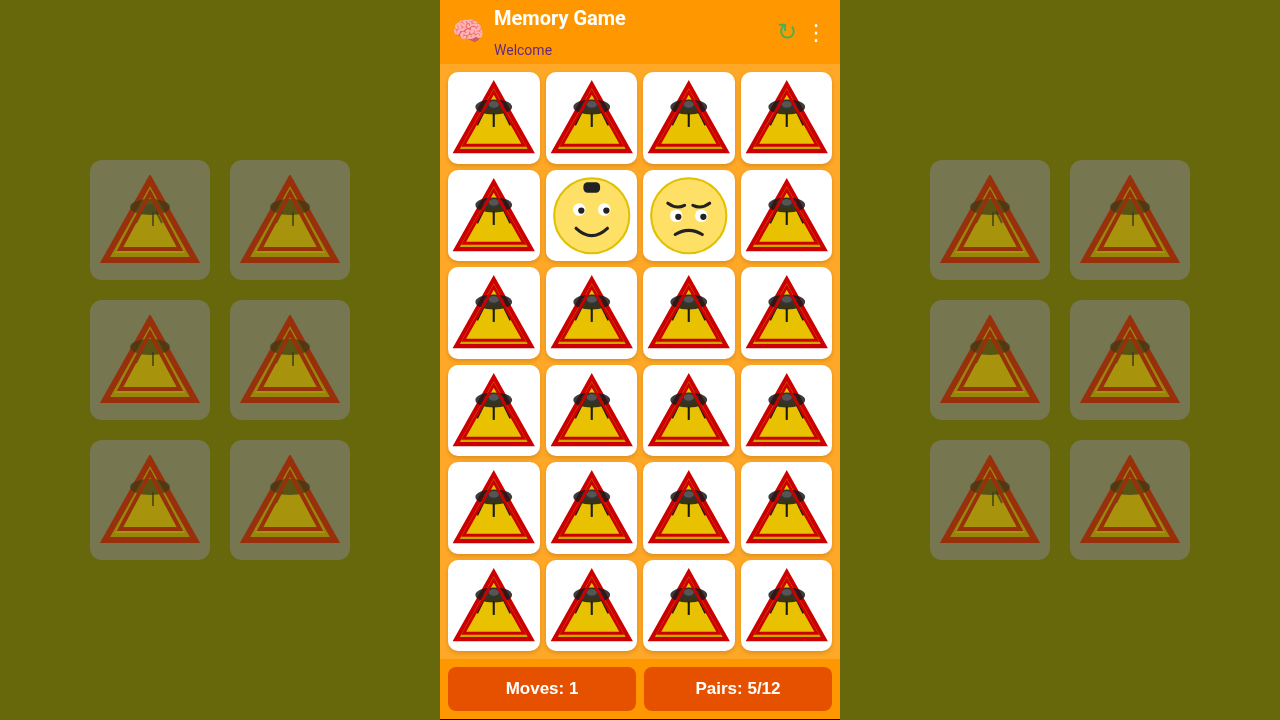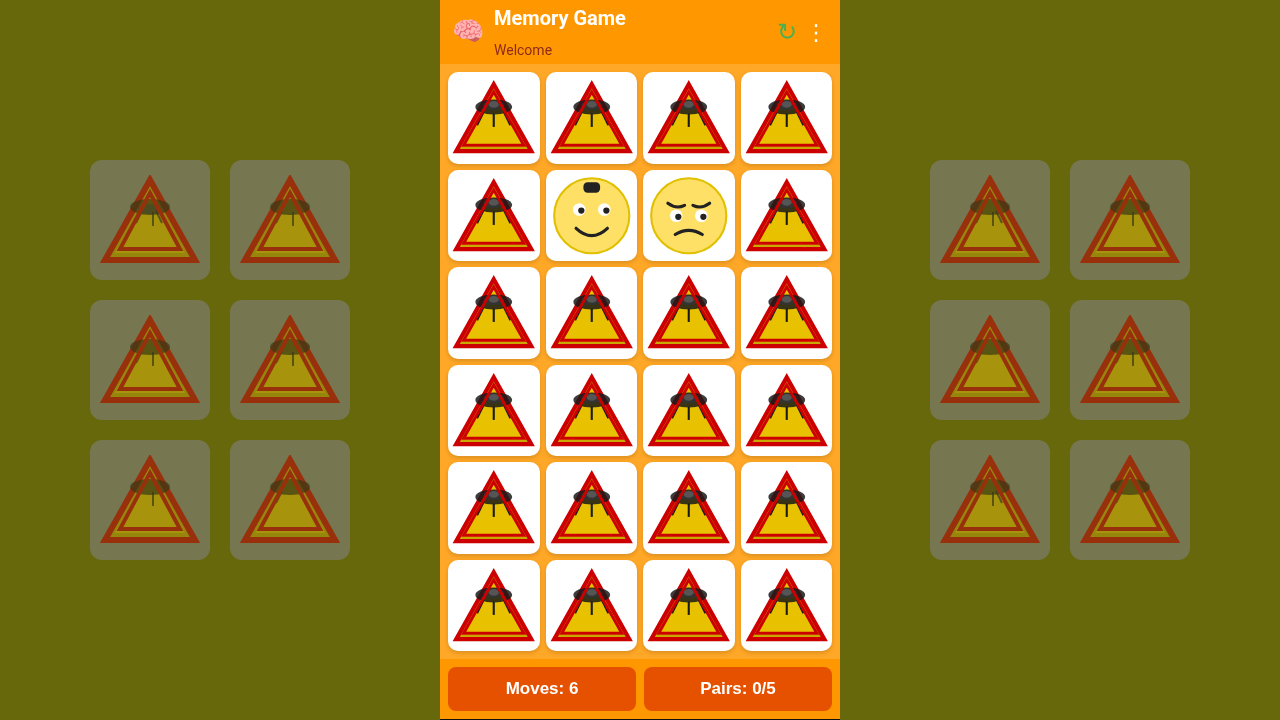--- a/index.html
+++ b/index.html
@@ -80,21 +80,21 @@
 
     .app-bar-title {
       font-size: 20px;
       font-weight: 700;
       color: #fff;
       line-height: 1.2;
     }
 
     .app-bar-subtitle {
       font-size: 14px;
-      color: #7f1d1d;
+      color: #4c1d95;
       opacity: 0.9;
     }
 
     .app-bar-actions {
       display: flex;
       align-items: center;
       gap: 8px;
     }
 
     .app-bar-icon {
@@ -578,22 +578,22 @@
     <line x1="38" y1="38" x2="30" y2="54" stroke="#1a1a1a" stroke-width="2.5"></line>
     <line x1="50" y1="40" x2="50" y2="56" stroke="#1a1a1a" stroke-width="2.5"></line>
     <line x1="62" y1="38" x2="70" y2="54" stroke="#1a1a1a" stroke-width="2.5"></line>
     <polygon points="50,14 86,78 14,78" fill="none" stroke="#cc0000" stroke-width="3.5"></polygon>
   </svg>
         </div>
       </div>
   </div>
 
   <div class="score-bar">
-    <button class="score-btn">Moves: 6</button>
-    <button class="score-btn">Pairs: 0/5</button>
+    <button class="score-btn">Moves: 1</button>
+    <button class="score-btn">Pairs: 5/12</button>
   </div>
 
   <div class="nav-bar">
     <span class="nav-btn">◁</span>
     <span class="nav-btn">○</span>
     <span class="nav-btn">□</span>
   </div>
 
 </div>
 

